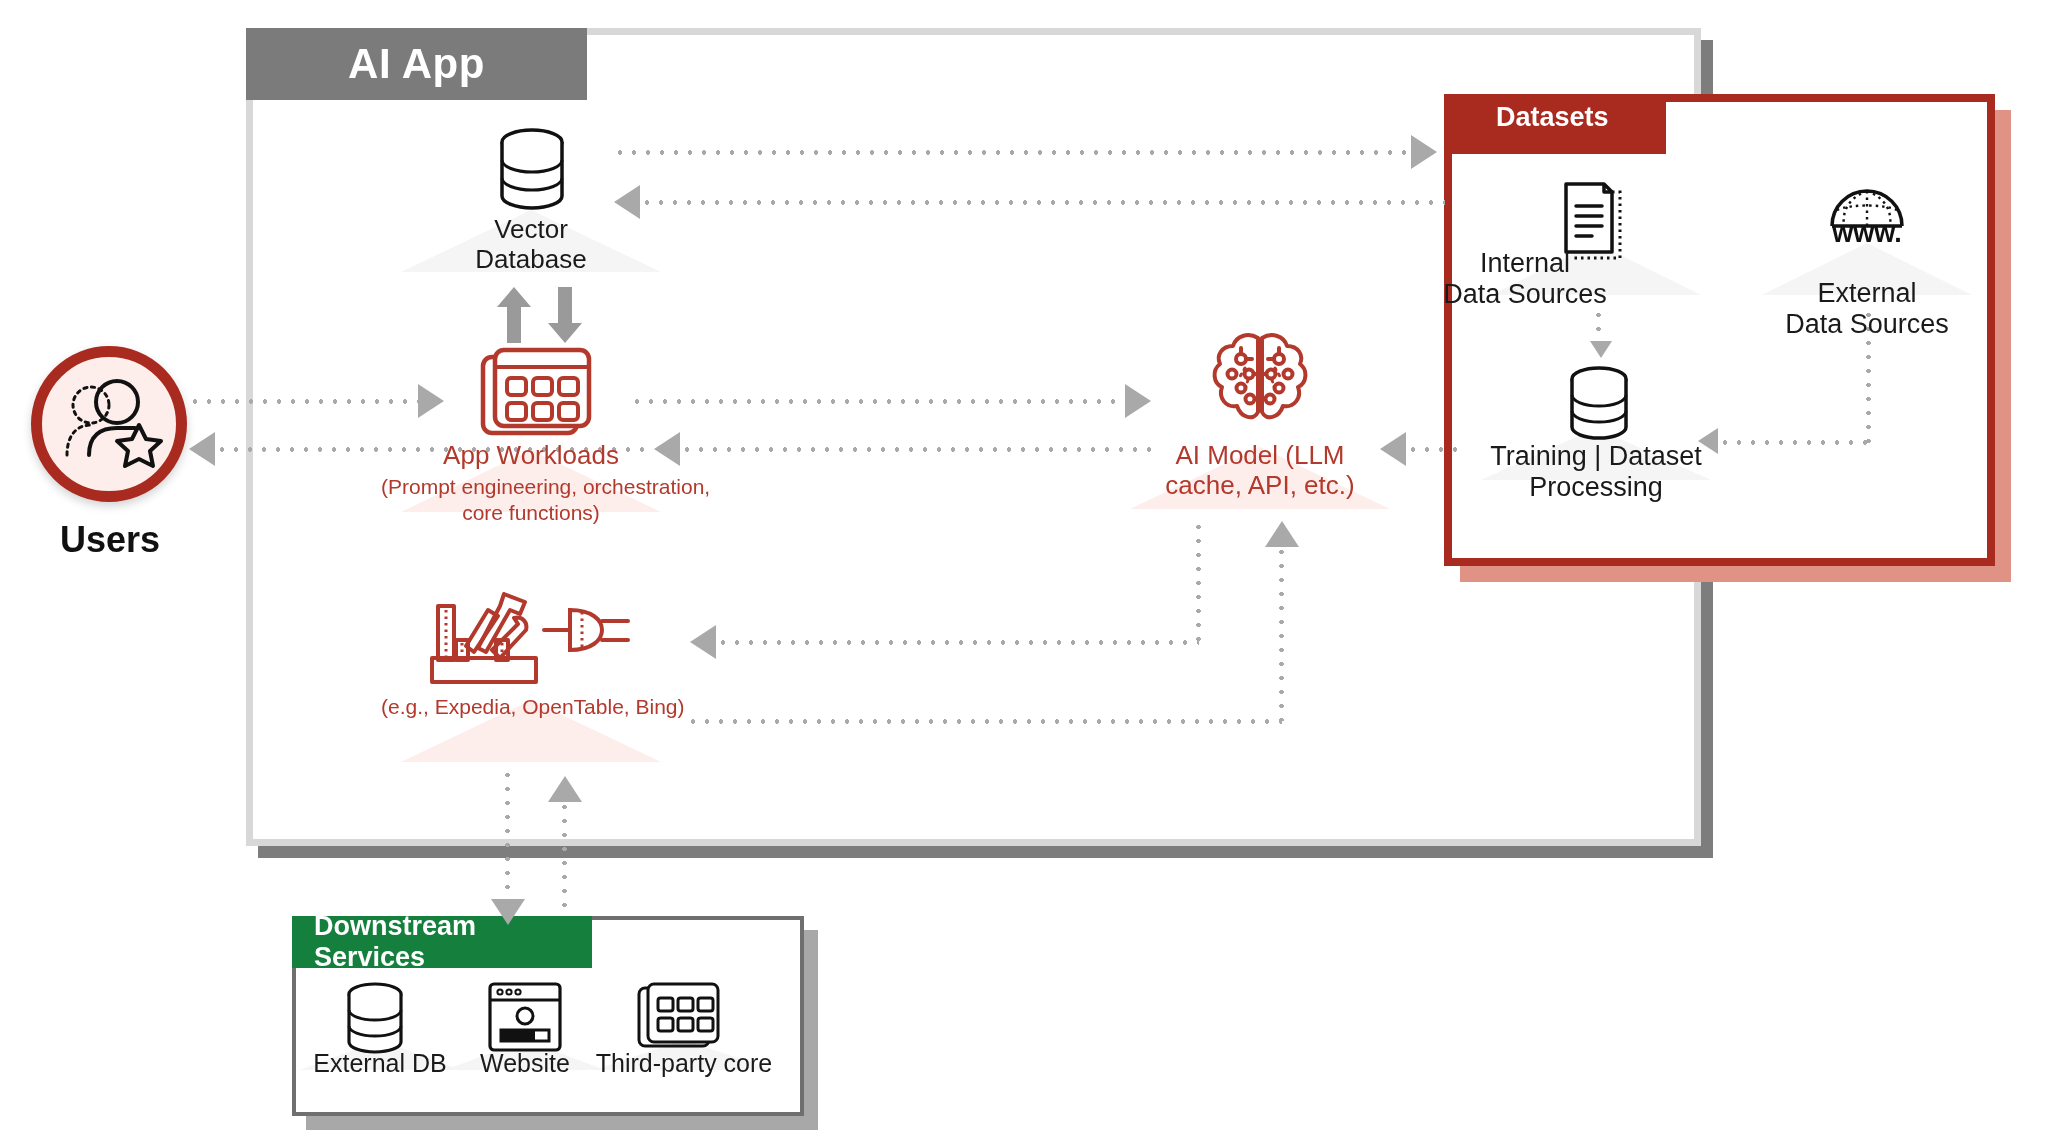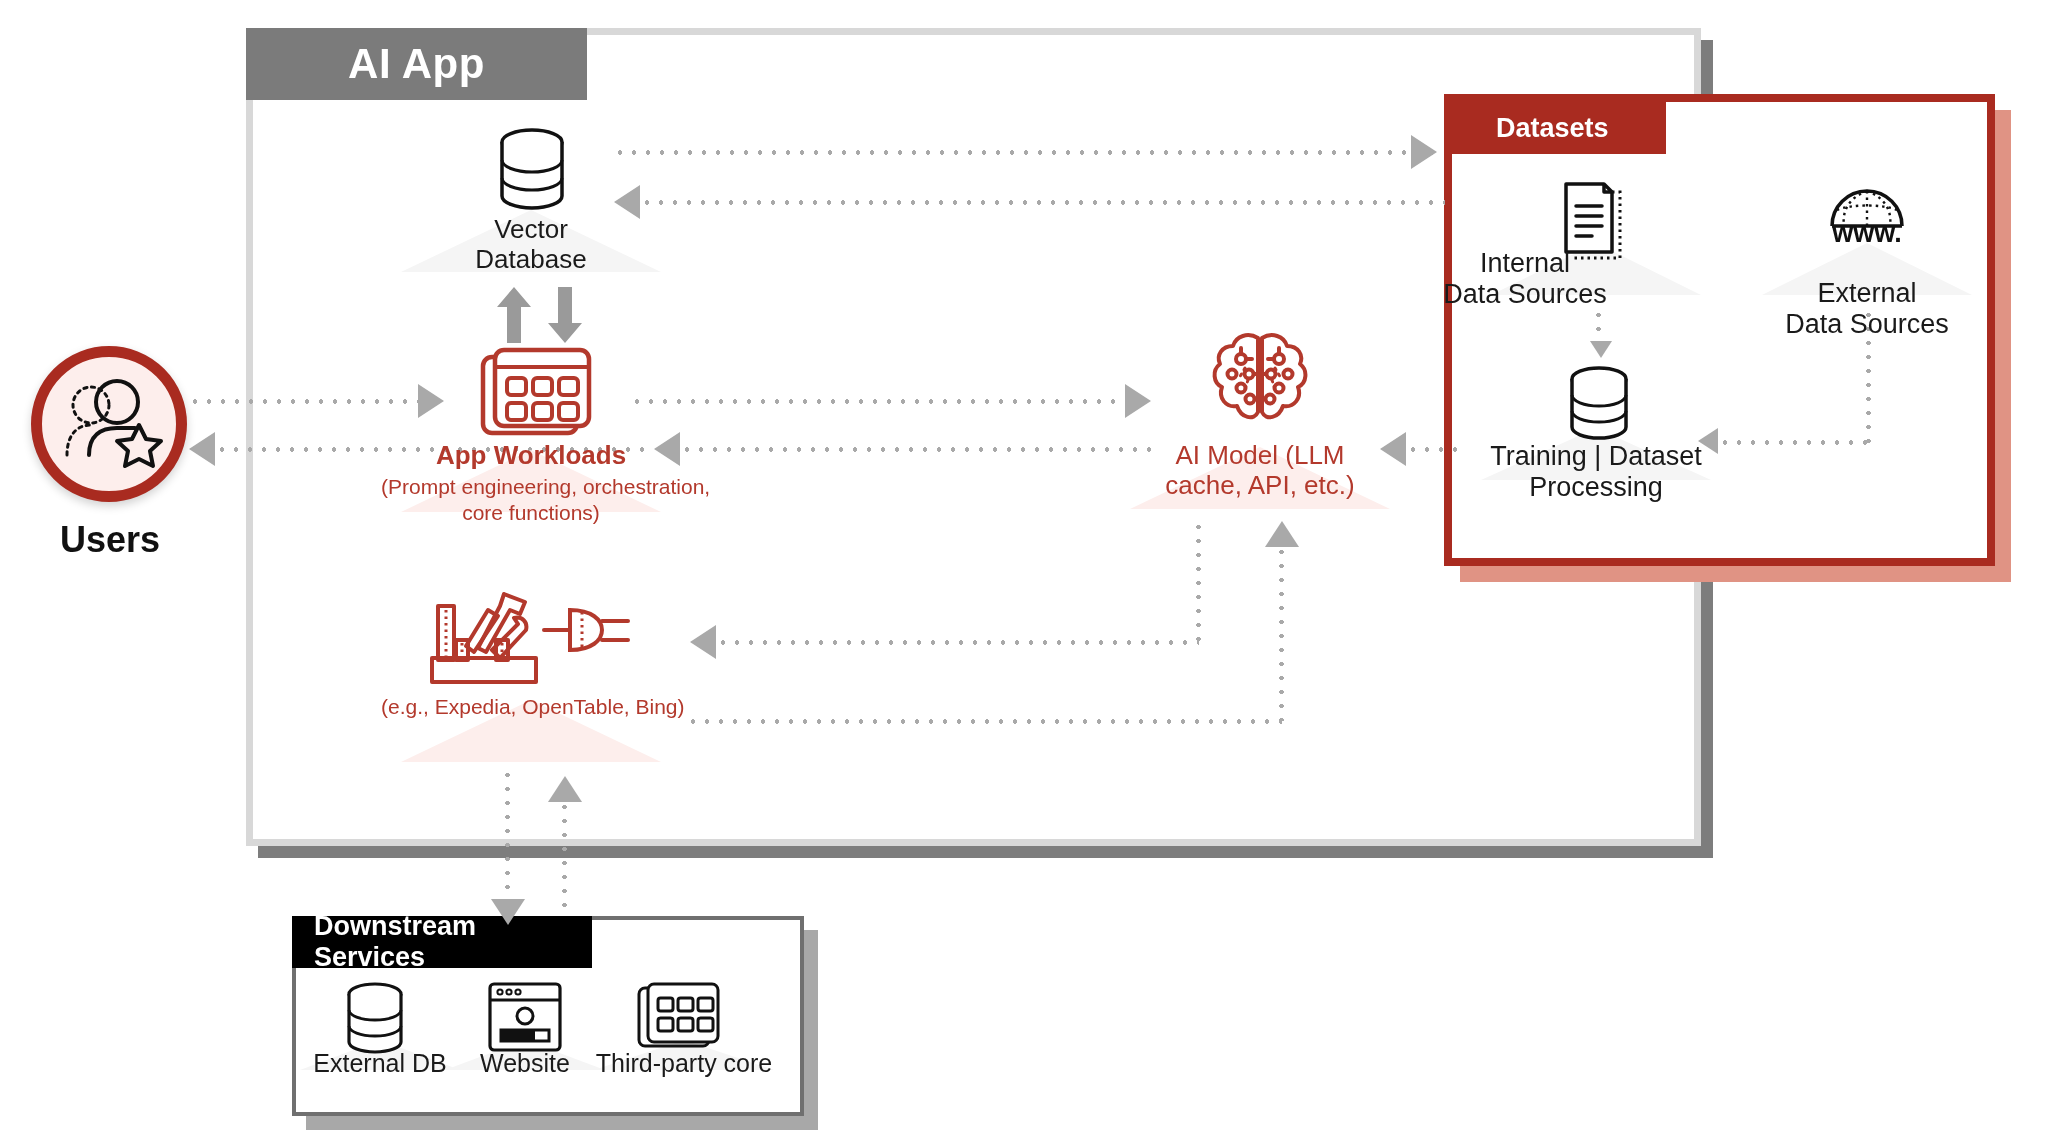--- a/index.html
+++ b/index.html
@@ -57,36 +57,36 @@
   #datasets-box {
     left: 1444px; top: 94px; width: 551px; height: 472px;
     background: #ffffff;
     border: 8px solid #a92b20;
   }
   #datasets-tab {
     left: 1452px; top: 102px; width: 214px; height: 52px;
     background: #a92b20;
     color: #ffffff;
     font-size: 27px; font-weight: bold;
-    display: flex; align-items: center; padding-left: 44px;
+    display: flex; padding-left: 44px;
   }
 
   
   #ds-shadow {
     left: 306px; top: 930px; width: 512px; height: 200px;
     background: #a8a8a8;
   }
   #ds-box {
     left: 292px; top: 916px; width: 512px; height: 200px;
     background: #ffffff;
     border: 4px solid #6f6f6f;
   }
   #ds-tab {
     left: 292px; top: 916px; width: 300px; height: 52px;
-    background: #000000;
+    background: #15803d;
     color: #ffffff;
     font-size: 27px; font-weight: bold;
     display: flex; align-items: center; padding-left: 22px;
   }
 
   
   #users-circle {
     left: 31px; top: 346px; width: 156px; height: 156px;
     border-radius: 50%;
     background: #fdeeec;
@@ -244,21 +244,21 @@
       <line x1="14" y1="20" x2="108" y2="20" stroke="#b3392c" stroke-width="4"></line>
       <rect x="26" y="31" width="19" height="17" rx="4" fill="none" stroke="#b3392c" stroke-width="4"></rect>
       <rect x="52" y="31" width="19" height="17" rx="4" fill="none" stroke="#b3392c" stroke-width="4"></rect>
       <rect x="78" y="31" width="19" height="17" rx="4" fill="none" stroke="#b3392c" stroke-width="4"></rect>
       <rect x="26" y="56" width="19" height="17" rx="4" fill="none" stroke="#b3392c" stroke-width="4"></rect>
       <rect x="52" y="56" width="19" height="17" rx="4" fill="none" stroke="#b3392c" stroke-width="4"></rect>
       <rect x="78" y="56" width="19" height="17" rx="4" fill="none" stroke="#b3392c" stroke-width="4"></rect>
     </svg>
   </div>
   <div class="node-label lbl-red" style="left:381px; top:440px; width:300px;">
-    <div class="t30" style="font-weight:700;">App Workloads</div>
+    <div class="t30" style="font-weight:400;">App Workloads</div>
     <div class="t21" style="margin-top:4px; line-height:1.25;">(Prompt engineering, orchestration,</div>
     <div class="t21" style="line-height:1.25;">core functions)</div>
   </div>
 
   <div class="glow red" style="left:1130px; top:447px;"></div>
   <div class="abs" style="left:1208px; top:328px;">
     <svg width="104" height="100" viewBox="0 0 104 100">
       <g fill="none" stroke="#b3392c" stroke-width="4" stroke-linecap="round" stroke-linejoin="round">
         <path d="M50 10 C40 4 28 8 25 18 C14 18 8 27 12 36 C4 42 5 55 14 59 C10 70 18 80 29 78 C33 90 46 93 50 84 Z"></path>
         <path d="M54 10 C64 4 76 8 79 18 C90 18 96 27 92 36 C100 42 99 55 90 59 C94 70 86 80 75 78 C71 90 58 93 54 84 Z"></path>

